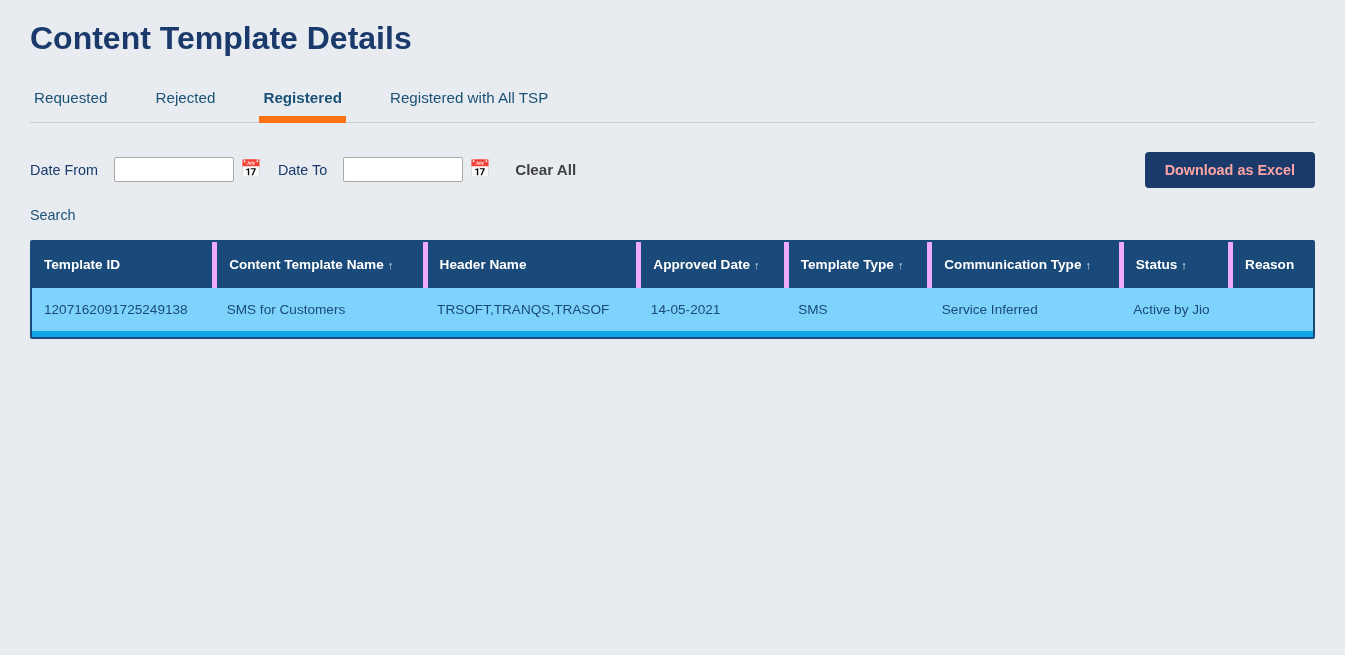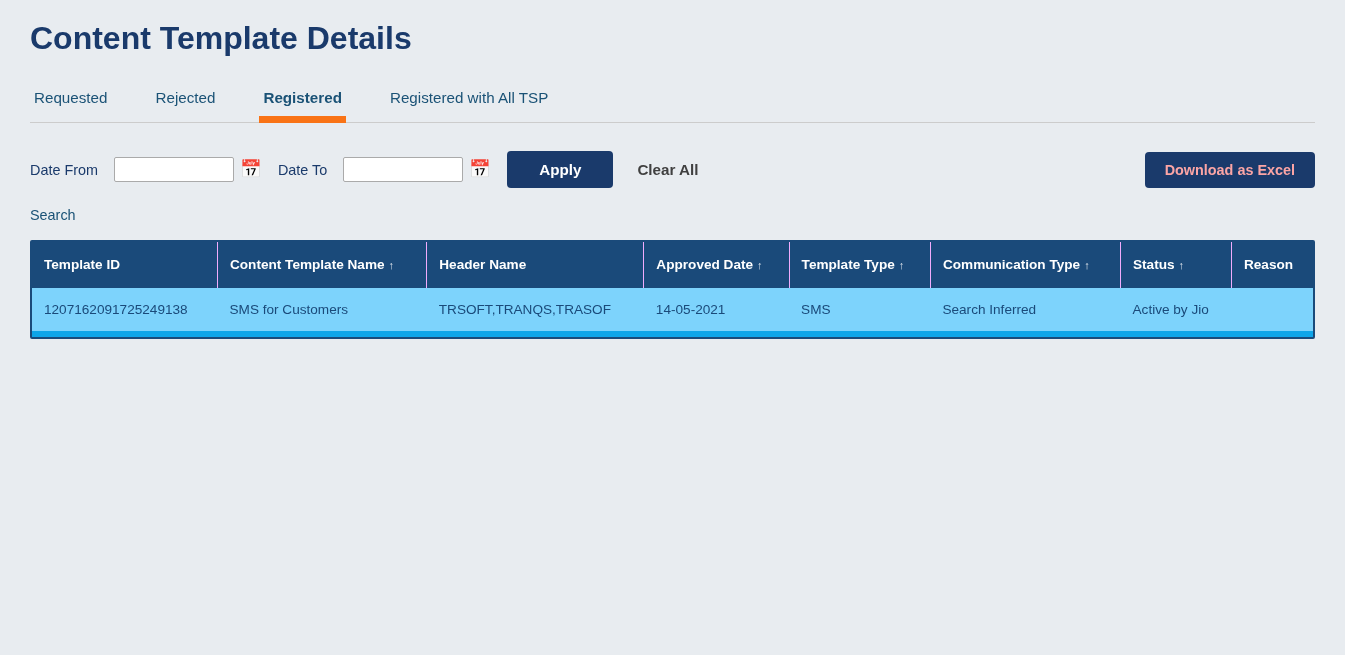--- a/index.html
+++ b/index.html
@@ -114,21 +114,21 @@
       background-color: #1a4a7a;
       color: #fff;
     }
     .data-table thead th {
       padding: 14px 12px;
       font-size: 0.85rem;
       font-weight: 600;
       text-align: left;
       vertical-align: middle;
       line-height: 1.3;
-      border-right: 1px solid #f0abfc;
+      border-right: 5px solid #f0abfc;
     }
     .data-table thead th:last-child {
       border-right: none;
     }
     .th-inner {
       display: flex;
       align-items: flex-start;
       gap: 4px;
     }
     .sort-arrow {
@@ -173,21 +173,20 @@
   <span class="filter-label">Date From</span>
   <div class="date-input-wrap">
     <input class="date-input" type="text" placeholder="" style="">
     <span class="calendar-icon">📅</span>
   </div>
   <span class="filter-label">Date To</span>
   <div class="date-input-wrap">
     <input class="date-input" type="text" placeholder="" style="">
     <span class="calendar-icon">📅</span>
   </div>
-  <button class="btn-apply">Apply</button>
   <button class="btn-clear">Clear All</button>
   <button class="btn-download">Download as Excel</button>
 </div>
 
 <div class="search-row">
   <span class="search-label">Search</span>
 </div>
 
 <div class="table-wrap">
   <table class="data-table">
@@ -240,19 +239,19 @@
         </th>
       </tr>
     </thead>
     <tbody id="table-body">
     <tr>
           <td>1207162091725249138</td>
           <td>SMS for Customers</td>
           <td>TRSOFT,TRANQS,TRASOF</td>
           <td>14-05-2021</td>
           <td>SMS</td>
-          <td>Search Inferred</td>
+          <td>Service Inferred</td>
           <td>Active by Jio</td>
           <td></td>
         </tr>
       </tbody>
   </table>
 </div>
 
 </body></html>

